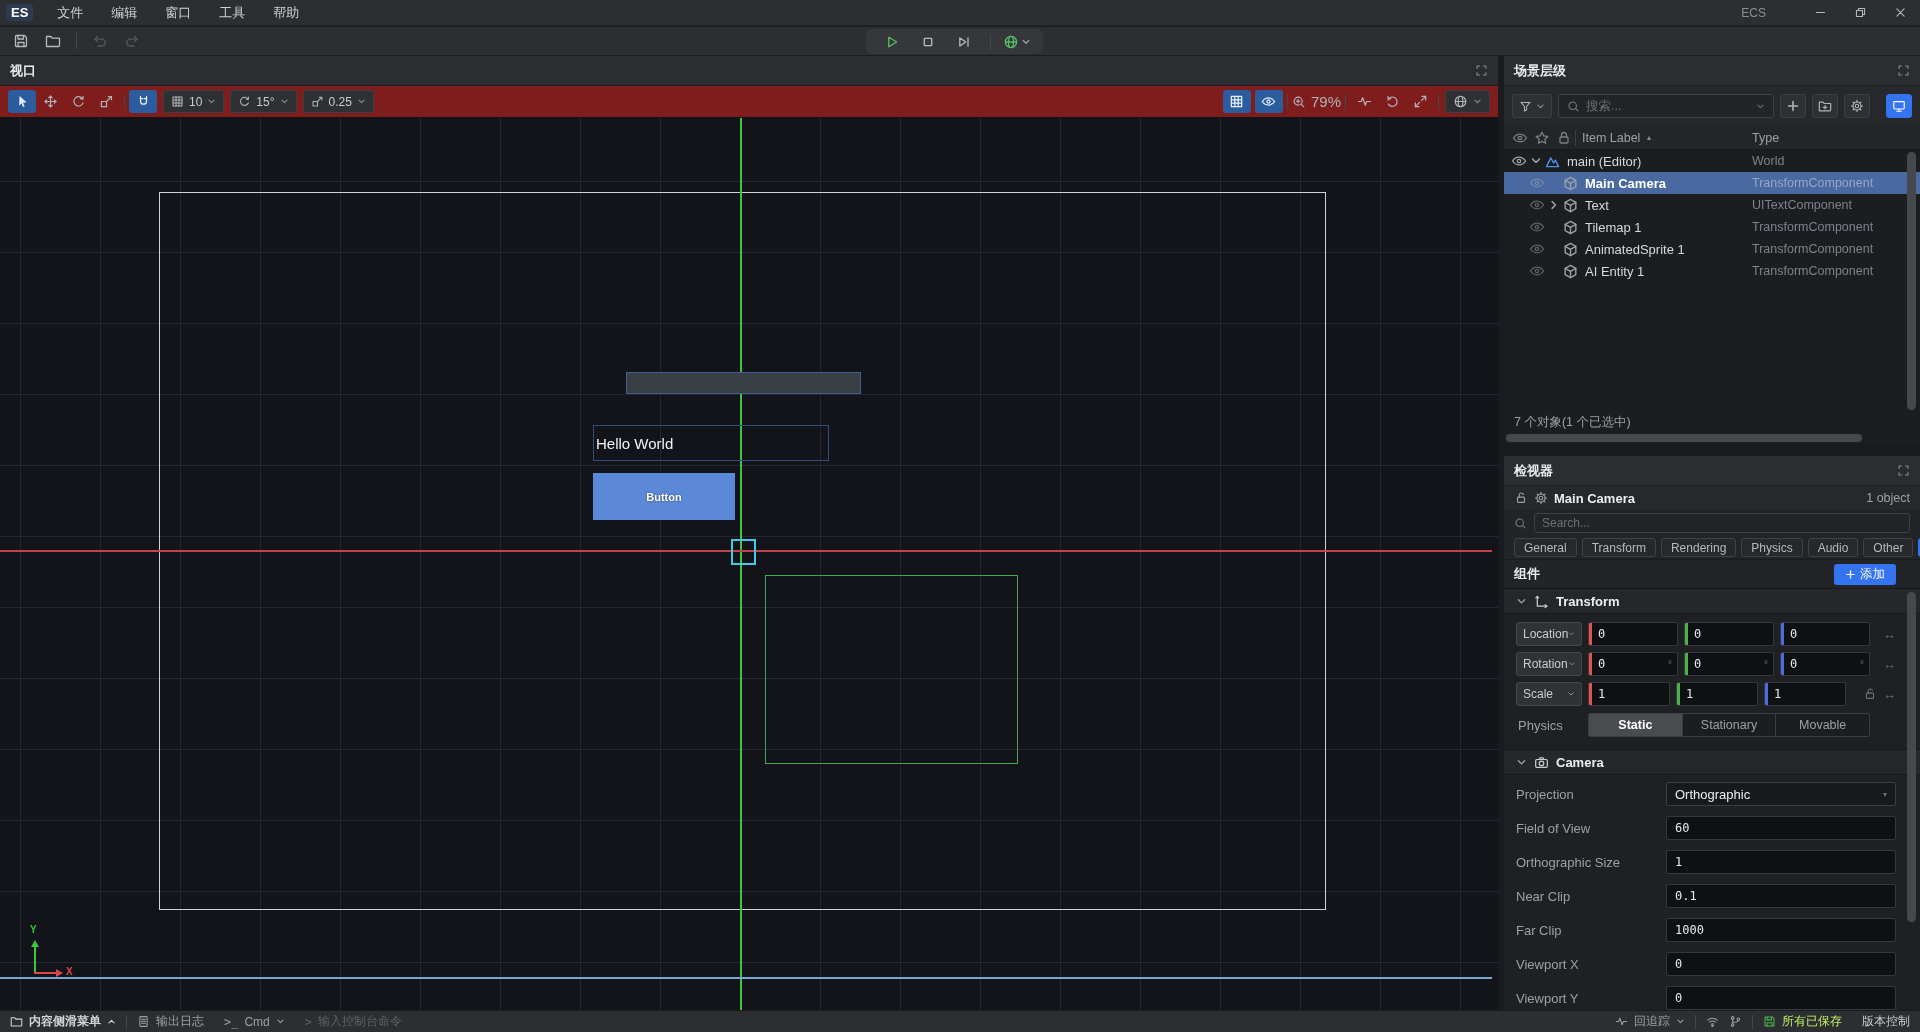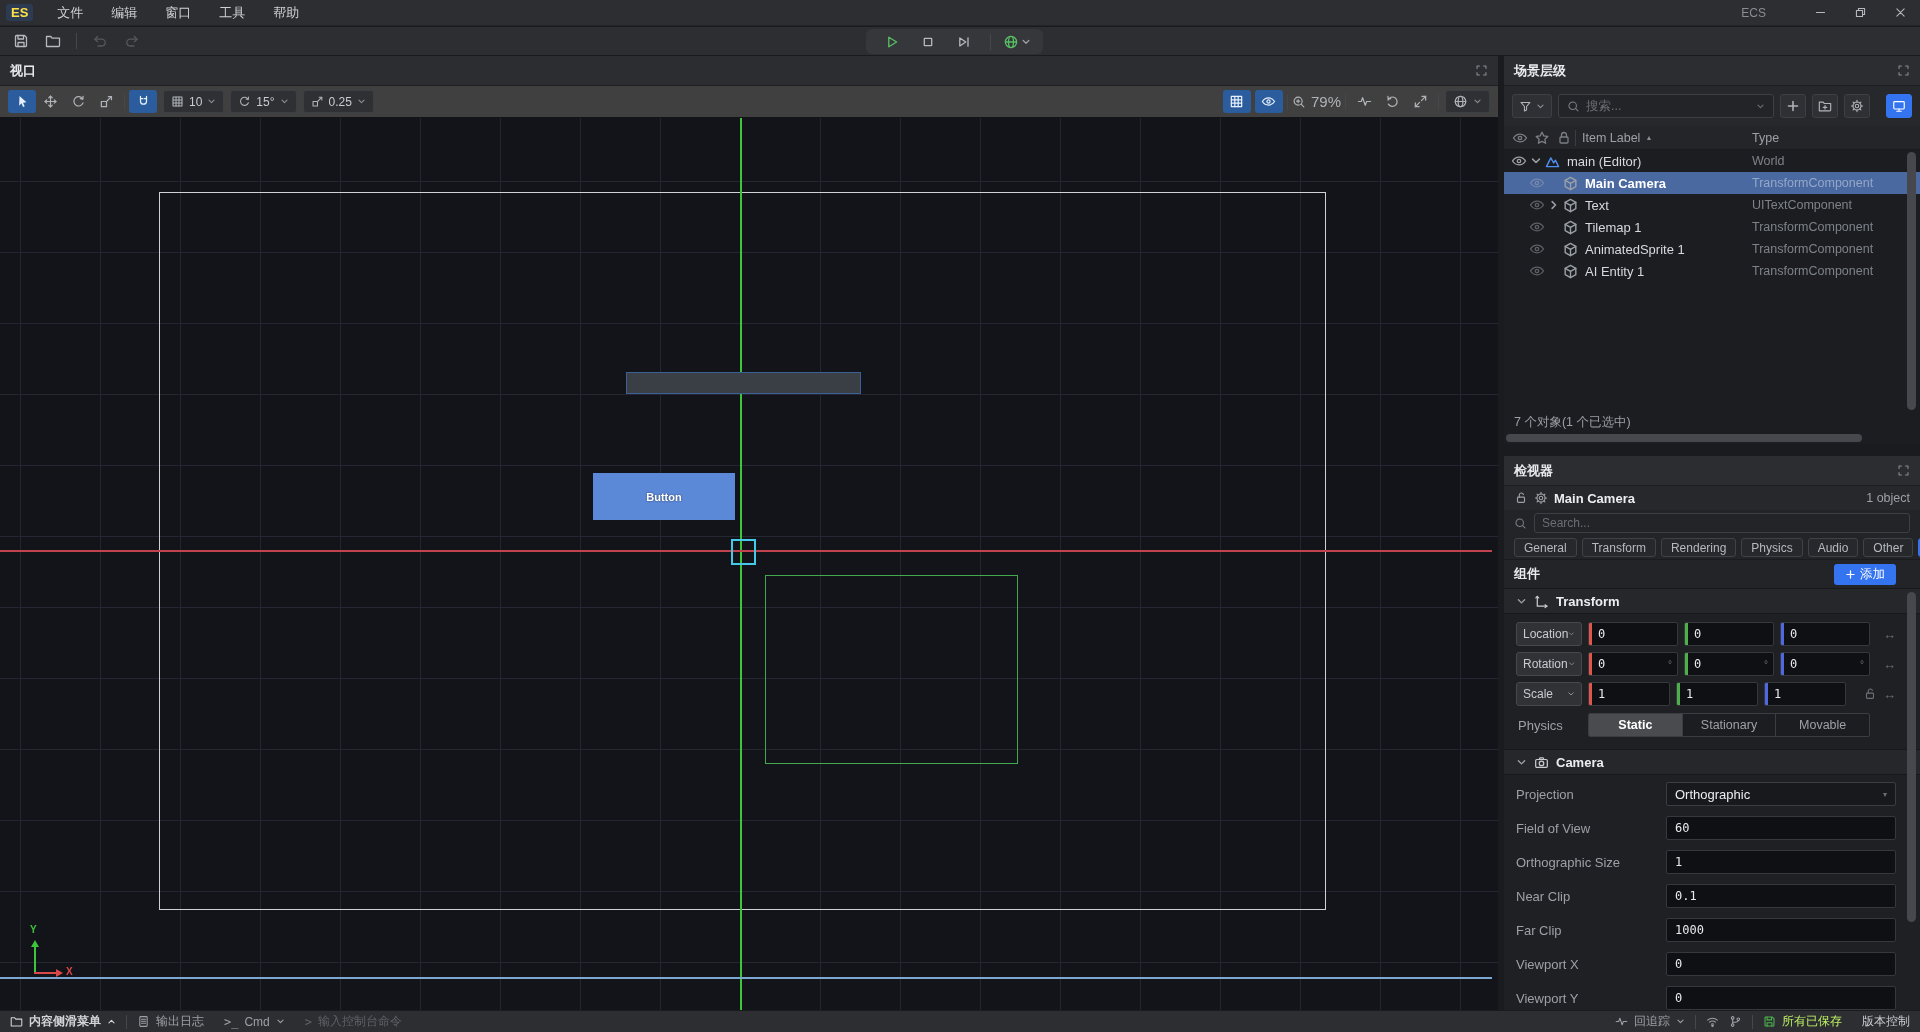--- a/index.html
+++ b/index.html
@@ -5,21 +5,21 @@
   * { margin:0; padding:0; box-sizing:border-box; }
   html,body { width:1920px; height:1032px; overflow:hidden; background:#1a1b1e;
               font-family:"Liberation Sans",sans-serif; color:#dfe1e5; }
   #app { position:relative; width:1920px; height:1032px; background:#1a1b1e; }
 
   
   #titlebar { position:absolute; top:0; left:0; right:0; height:26px; background:#2c2e31;
               display:flex; align-items:center; justify-content:space-between; border-bottom:1px solid #222326; }
   .tb-left { display:flex; align-items:center; height:100%; }
   .logo { margin:0 10px 0 6px; padding:1px 5px; border-radius:3px; background:#2d3b52;
-          color:#fde047; font-weight:bold; font-size:13px; }
+          color:#ffffff; font-weight:bold; font-size:13px; }
   #menubar { display:flex; align-items:center; height:100%; }
   .menu-item { padding:0 14px; font-size:13px; color:#cfd1d4; height:100%; display:flex; align-items:center; cursor:default; }
   .tb-right { display:flex; align-items:center; height:100%; }
   .mode-label { color:#8a8d92; font-size:12px; margin-right:34px; }
   .win-btn { width:40px; height:100%; display:flex; align-items:center; justify-content:center; color:#b6b9be; }
   .win-btn .ic { width:13px; height:13px; }
 
   
   #toolbar { position:absolute; top:27px; left:0; right:0; height:29px; background:#2c2e31;
              border-bottom:1px solid #1a1b1e; display:flex; align-items:center; }
@@ -38,21 +38,21 @@
   
   #workspace { position:absolute; top:56px; left:0; right:0; bottom:22px; }
 
   
   #viewport-panel { position:absolute; left:0; top:0; width:1498px; height:954px; background:#26282b; }
   .panel-header { height:30px; display:flex; align-items:center; justify-content:space-between;
                   padding:0 10px; background:#2b2d30; border-bottom:1px solid #1e1f22; }
   .panel-title { font-size:13px; font-weight:bold; color:#e8eaed; }
   .corner-ic { width:13px; height:13px; color:#8a8d92; }
 
-  #vp-toolbar { height:32px; display:flex; align-items:center; padding:0 8px; background:#404040;
+  #vp-toolbar { height:32px; display:flex; align-items:center; padding:0 8px; background:#7f1d1d;
                 border-bottom:1px solid #131418; }
   .vbtn { width:28px; height:23px; display:flex; align-items:center; justify-content:center; border-radius:3px; color:#b0b3b8; }
   .vbtn .ic { width:15px; height:15px; }
   .vbtn.active { background:#2b5c9e; color:#e8f0fb; }
   .chip { display:flex; align-items:center; gap:5px; height:23px; padding:0 7px; margin-left:6px;
           background:#2e3034; border:1px solid #3c3f44; border-radius:3px; color:#c9ccd0; font-size:12px; }
   .chip .ic { width:13px; height:13px; color:#b0b3b8; }
   .chip .chev { width:9px; height:9px; color:#8a8d92; }
   .vp-spacer { flex:1; }
   .zoom-group { display:flex; align-items:center; gap:5px; color:#b0b3b8; font-size:15px; }
@@ -500,20 +500,23 @@
             </span>
         </div>
       </div>
 
       <div id="canvas">
         <div class="world-rect"></div>
         <div class="green-vline"></div>
         <div class="red-hline"></div>
         <div class="blue-hline"></div>
         <div class="ui-panel-el"></div>
+        <div class="ui-text-el">
+          <span>Hello World</span>
+        </div>
         <div class="ui-button-el">
           <span>Button</span>
         </div>
         <div class="sel-gizmo"></div>
         <div class="green-rect"></div>
         <div class="axis-gizmo">
           <span class="axis-y-label">Y</span>
           <div class="axis-y-head"></div>
           <div class="axis-y-line"></div>
           <div class="axis-x-line"></div>

